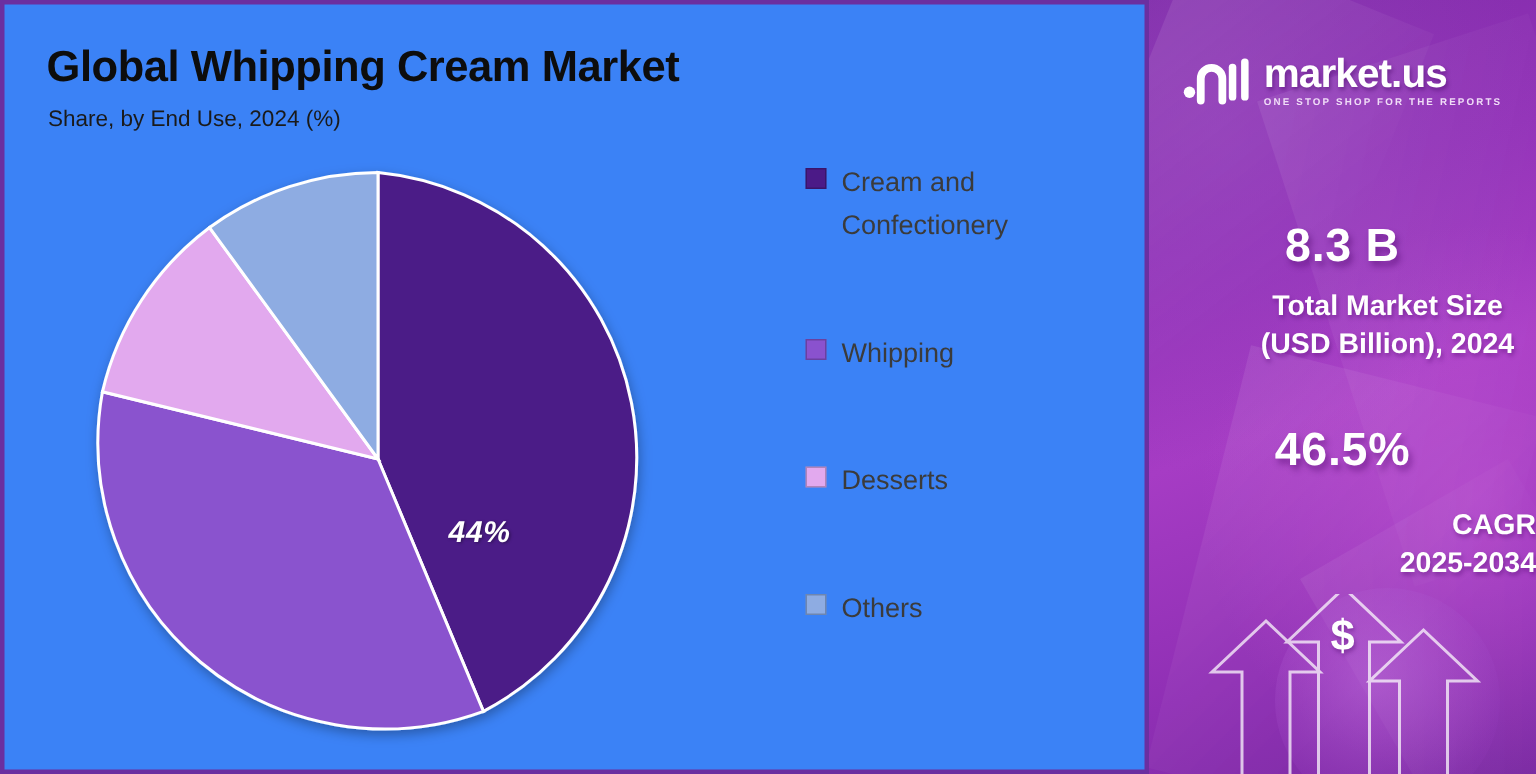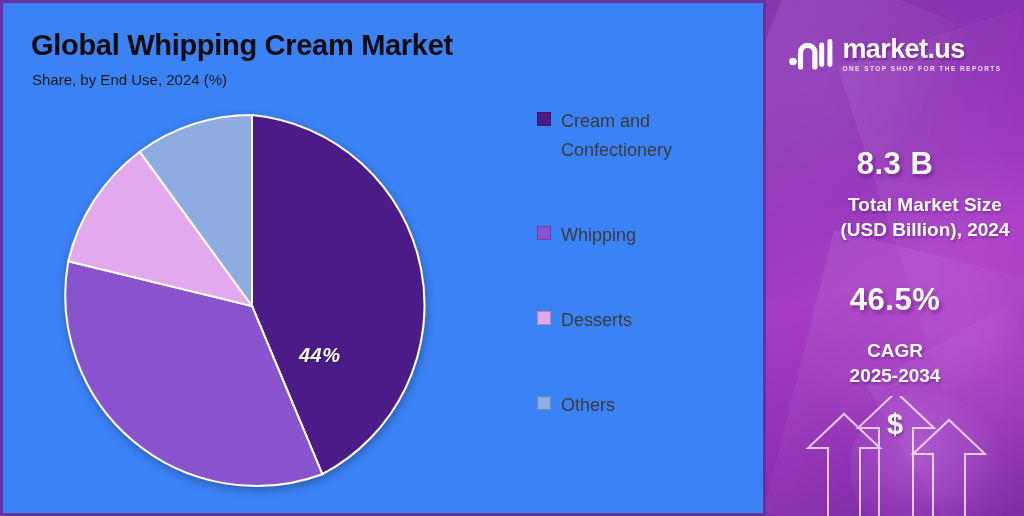--- a/index.html
+++ b/index.html
@@ -178,21 +178,21 @@
     text-align: center;
     color: #fff;
     font-size: 19px;
     font-weight: bold;
     line-height: 25px;
     text-shadow: 1px 2px 3px rgba(70,0,100,.40);
   }
   #mkt-value { top: 146px; }
   #mkt-caption { top: 192px; padding-left: 30px; }
   #cagr-value { top: 282px; }
-  #cagr-caption { top: 338px; }
+  #cagr-caption { top: 338px; text-align: right; }
 
   .arrows {
     position: absolute;
     left: 0;
     bottom: 0;
     width: 258px;
     height: 120px;
     pointer-events: none;
   }
   .dollar {

